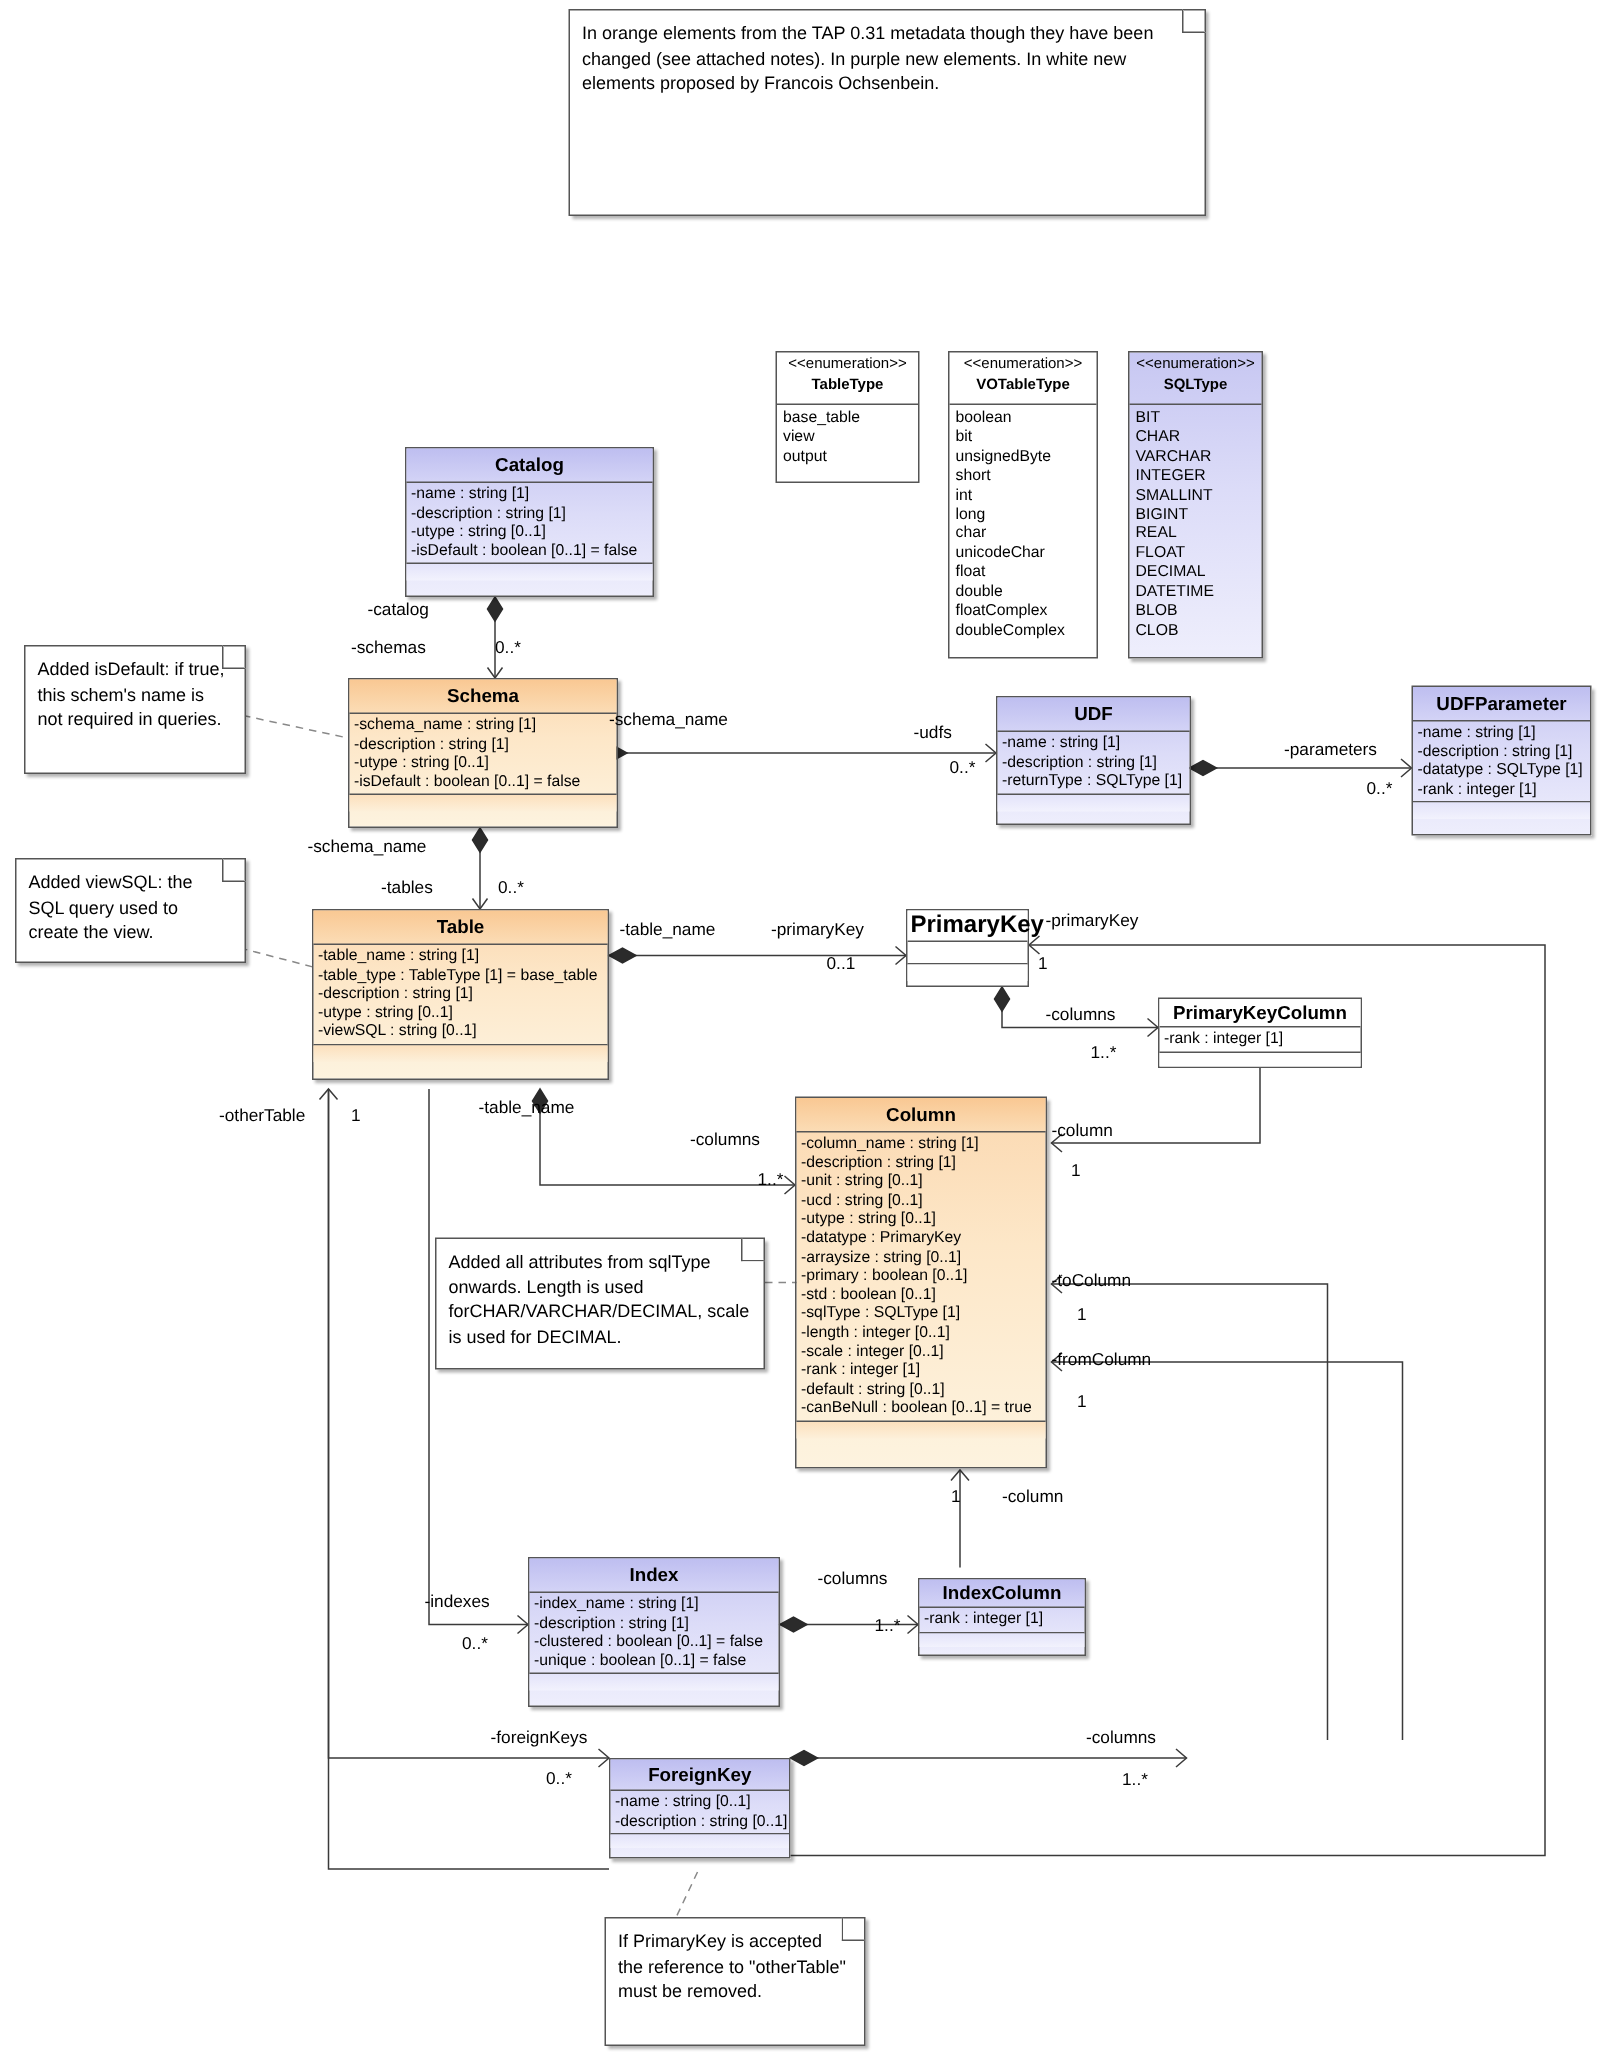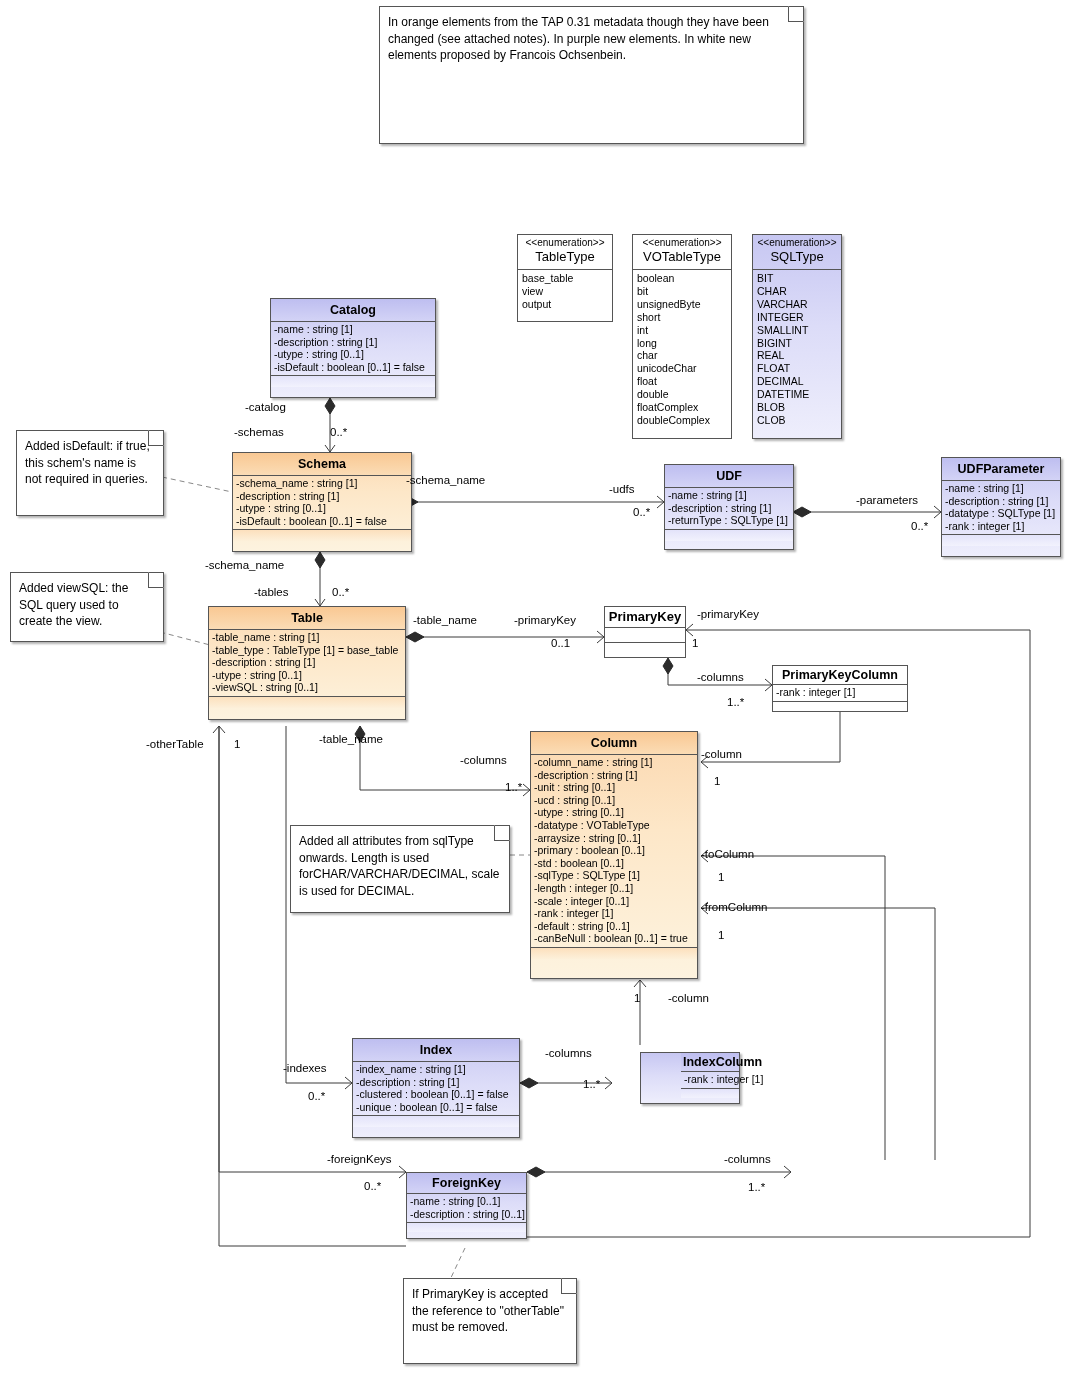--- a/index.html
+++ b/index.html
@@ -27,21 +27,21 @@
   
   .white{background:#ffffff;}
   .white .hdr{background:#ffffff;}
   .white .ops{background:#ffffff;}
 
   
   .enum{position:absolute;border:1px solid #555;box-sizing:border-box;}
   .enum.shadow{box-shadow:2px 2px 2px rgba(0,0,0,.30);}
   .enum .ehdr{text-align:center;border-bottom:1px solid #555;padding:2px 4px 4px 4px;}
   .enum .estereo{font-size:10px;line-height:12px;color:#000;}
-  .enum .ename{font-weight:normal;font-size:13px;line-height:16px;color:#000;}
+  .enum .ename{font-weight:bold;font-size:10px;line-height:16px;color:#000;}
   .enum .elist{padding:2px 3px 3px 4px;}
   .enum .elist div{font-size:10.5px;line-height:12.9px;color:#000;white-space:nowrap;}
 
   
   .note{position:absolute;box-sizing:border-box;background:#fff;
         border:1px solid #555;box-shadow:2px 2px 2px rgba(0,0,0,.30);}
   .note .txt{font-size:12px;line-height:16.5px;color:#000;padding:7px 9px 5px 8px;}
   .note .foldv{position:absolute;top:-1px;right:-1px;width:15px;height:15px;
         border-left:1px solid #555;border-bottom:1px solid #555;background:#fff;
         clip-path:polygon(0 0,100% 100%,0 100%);}
@@ -237,42 +237,42 @@
       <div>-table_name : string [1]</div>
       <div>-table_type : TableType [1] = base_table</div>
       <div>-description : string [1]</div>
       <div>-utype : string [0..1]</div>
       <div>-viewSQL : string [0..1]</div>
     </div>
     <div class="ops"></div>
   </div>
 
   <div class="uml white noattr" style="left:604px;top:606px;width:82px;height:52px;box-shadow:none;">
-    <div class="hdr" style="font-size:13px;padding:3px 2px;">PrimaryKey</div>
+    <div class="hdr" style="font-size:16px;padding:3px 2px;">PrimaryKey</div>
     <div class="attrs" style="height:11px;"></div>
     <div class="ops"></div>
   </div>
 
   <div class="uml white" style="left:772px;top:665px;width:136px;height:47px;box-shadow:none;">
     <div class="hdr" style="padding:2px;">PrimaryKeyColumn</div>
     <div class="attrs">
       <div>-rank : integer [1]</div>
     </div>
     <div class="ops" style="height:9px;"></div>
   </div>
 
   <div class="uml orange" style="left:530px;top:731px;width:168px;height:248px;">
     <div class="hdr">Column</div>
     <div class="attrs">
       <div>-column_name : string [1]</div>
       <div>-description : string [1]</div>
       <div>-unit : string [0..1]</div>
       <div>-ucd : string [0..1]</div>
       <div>-utype : string [0..1]</div>
-      <div>-datatype : VOTableType</div>
+      <div>-datatype : PrimaryKey</div>
       <div>-arraysize : string [0..1]</div>
       <div>-primary : boolean [0..1]</div>
       <div>-std : boolean [0..1]</div>
       <div>-sqlType : SQLType [1]</div>
       <div>-length : integer [0..1]</div>
       <div>-scale : integer [0..1]</div>
       <div>-rank : integer [1]</div>
       <div>-default : string [0..1]</div>
       <div>-canBeNull : boolean [0..1] = true</div>
     </div>
@@ -283,21 +283,21 @@
     <div class="hdr">Index</div>
     <div class="attrs">
       <div>-index_name : string [1]</div>
       <div>-description : string [1]</div>
       <div>-clustered : boolean [0..1] = false</div>
       <div>-unique : boolean [0..1] = false</div>
     </div>
     <div class="ops"></div>
   </div>
 
-  <div class="uml blue" style="left:640px;top:1052px;width:100px;height:52px;padding-left:40px;">
+  <div class="uml blue" style="left:612px;top:1052px;width:112px;height:52px;">
     <div class="hdr" style="padding:2px;">IndexColumn</div>
     <div class="attrs">
       <div>-rank : integer [1]</div>
     </div>
     <div class="ops" style="height:9px;"></div>
   </div>
 
   <div class="uml blue" style="left:406px;top:1172px;width:121px;height:67px;">
     <div class="hdr" style="padding:3px 2px;">ForeignKey</div>
     <div class="attrs">

